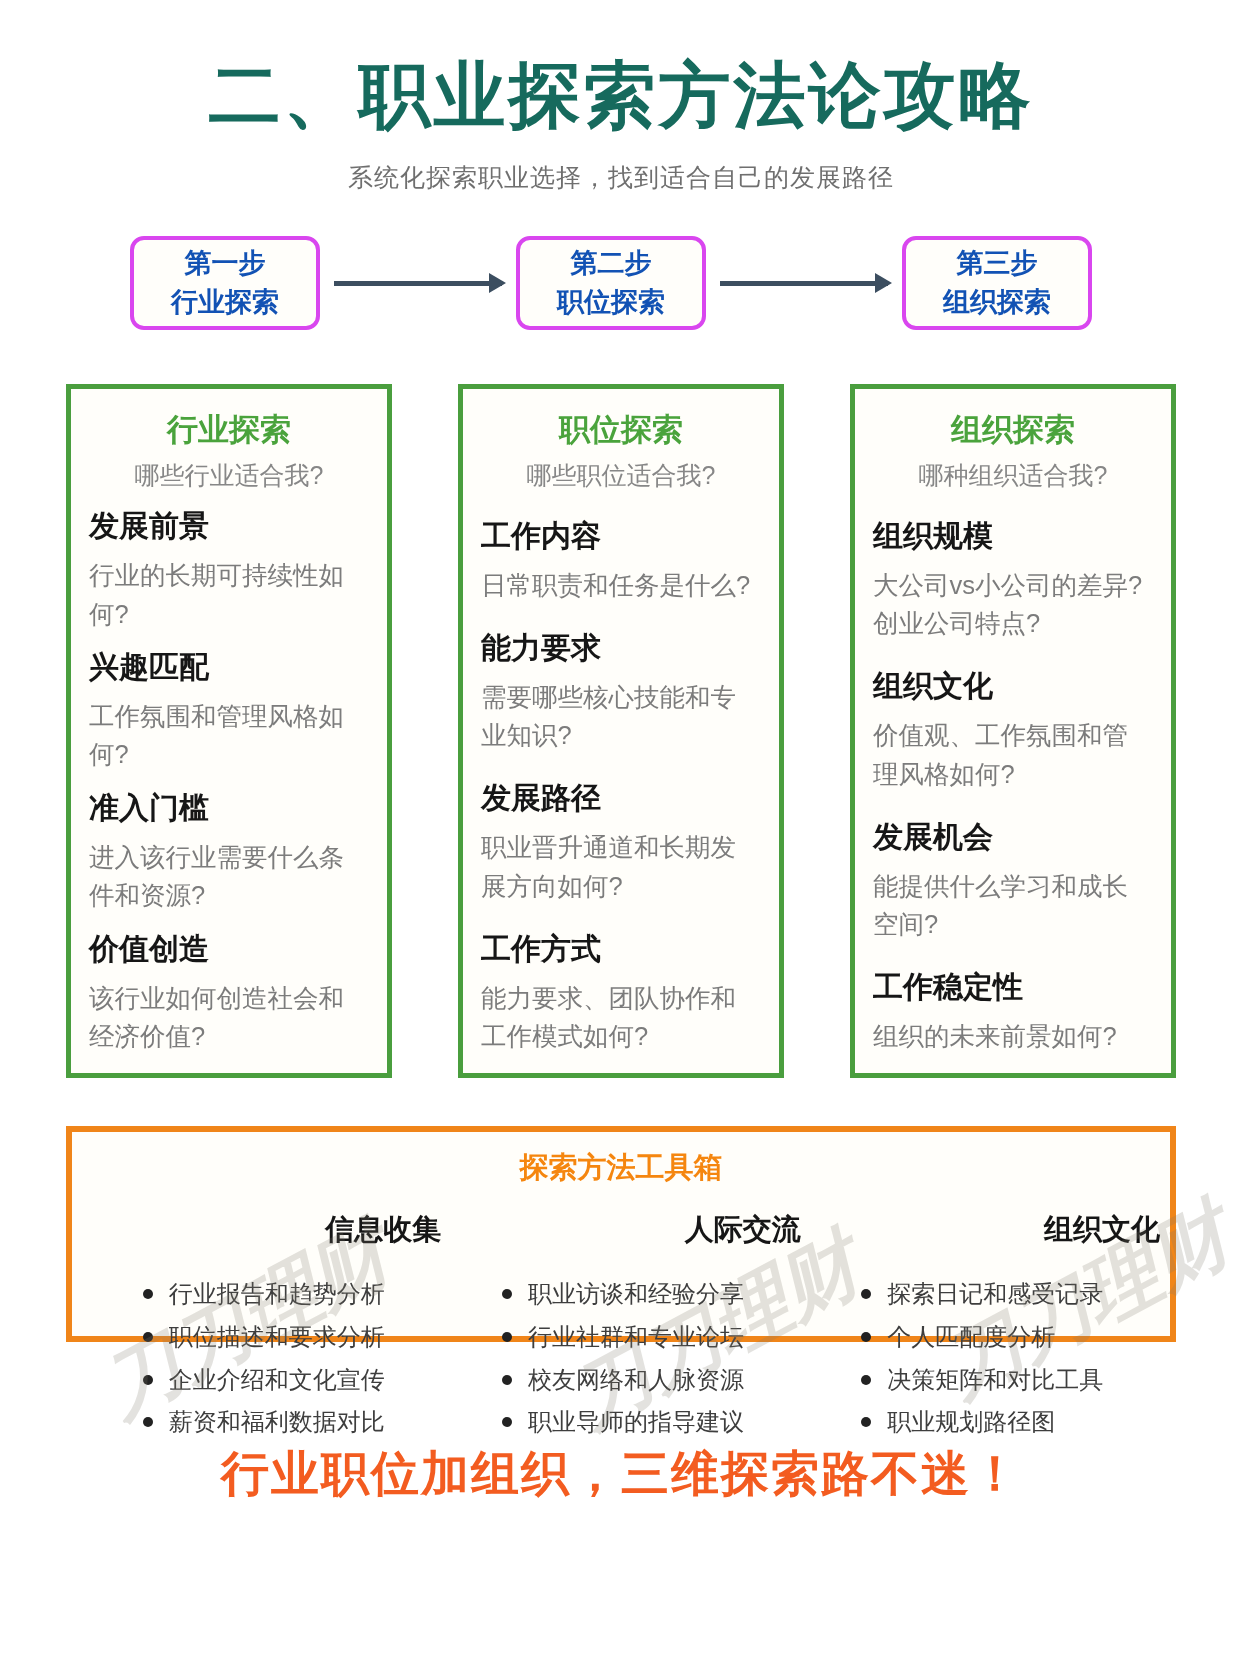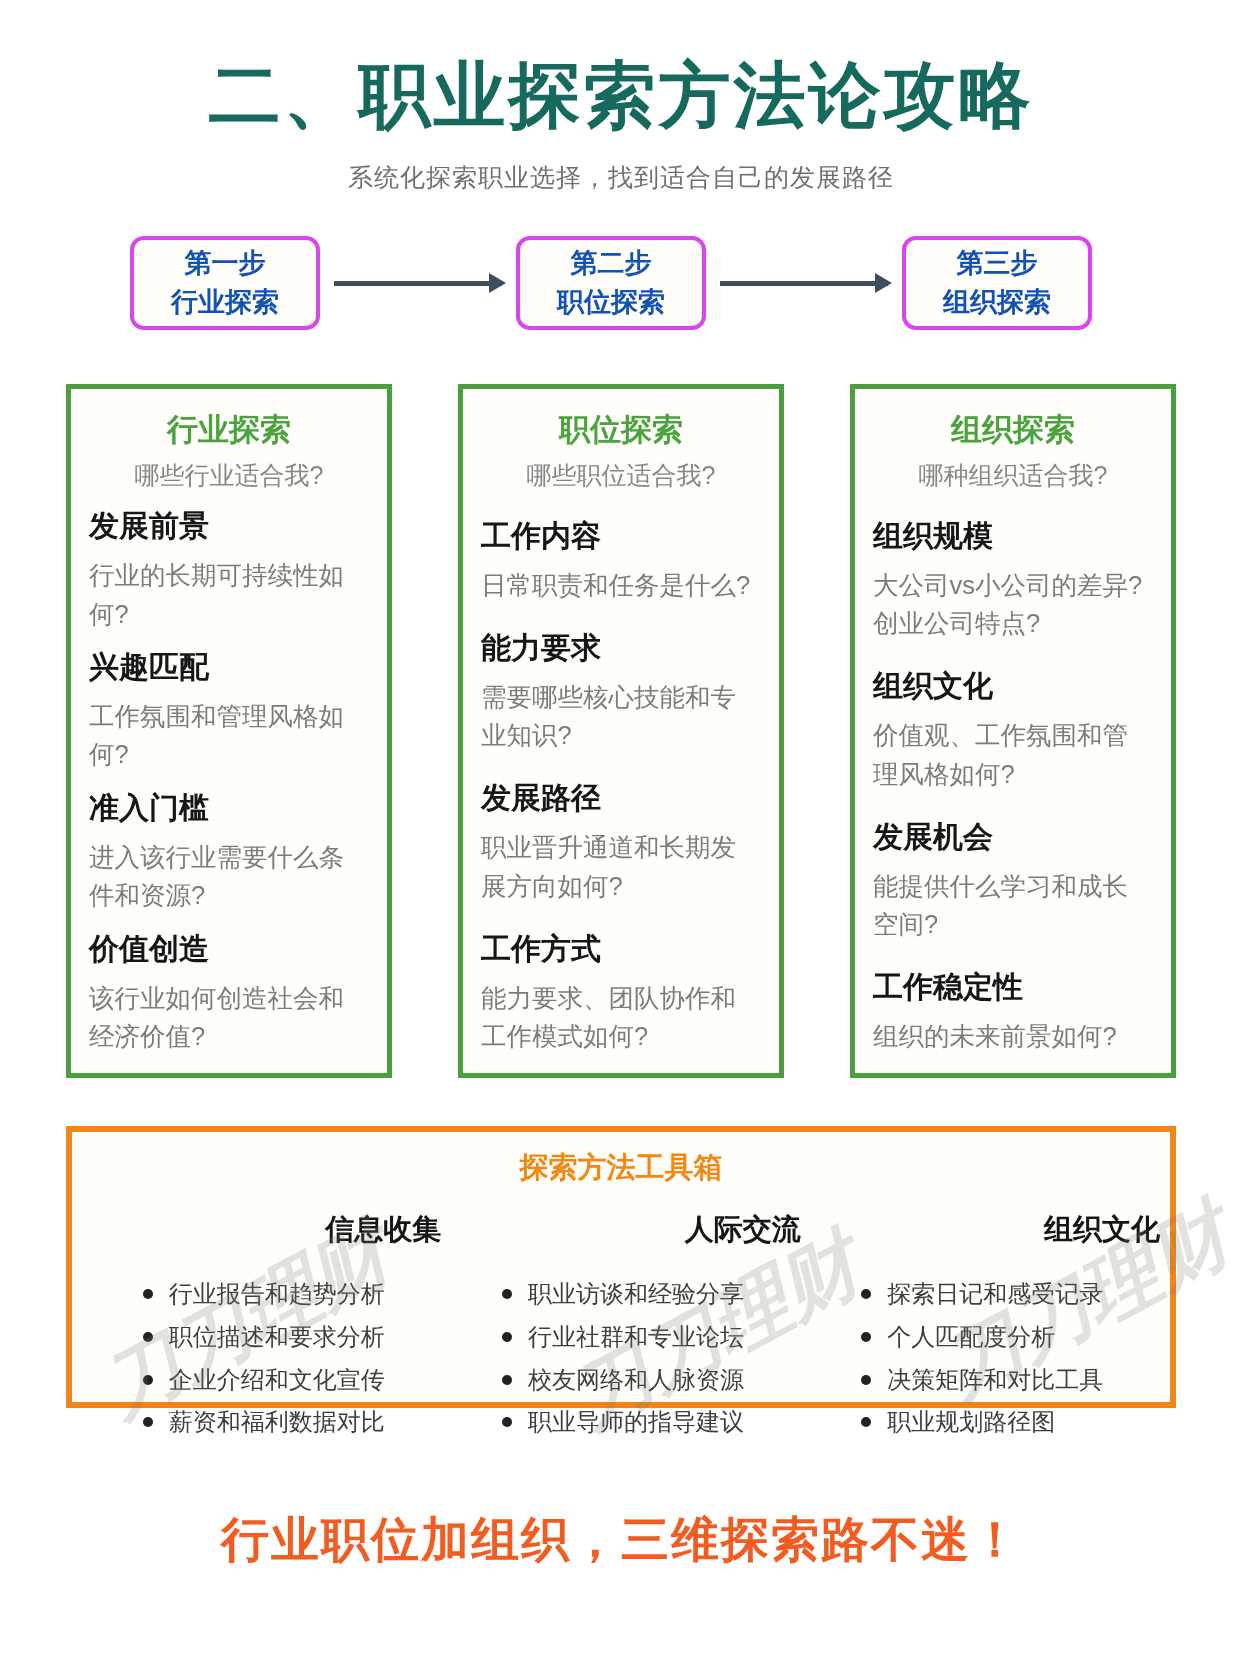--- a/index.html
+++ b/index.html
@@ -47,21 +47,21 @@
     background:#fffefa;border:5px solid #4a9e3e;
     padding:20px 18px 18px 18px;
     display:flex;flex-direction:column;justify-content:space-between;
   }
   .col-title{text-align:center;font-size:31px;font-weight:900;color:#4aa33c;}
   .col-question{text-align:center;font-size:25px;color:#878787;margin-top:8px;}
   .sec-title{font-size:30px;font-weight:900;color:#161616;}
   .sec-desc{font-size:25.5px;color:#7c7c7c;line-height:1.5;margin-top:9px;}
   
   .toolbox{
-    margin:48px 66px 0 66px;height:282px;box-sizing:border-box;
+    margin:48px 66px 0 66px;height:216px;box-sizing:border-box;
     background:#fffefa;border:6px solid #f08519;
     padding:16px 10px 8px 10px;position:relative;
   }
   .toolbox-title{text-align:center;font-size:29px;font-weight:900;color:#f5860f;}
   .groups{display:flex;margin-top:22px;}
   .group{flex:1 1 0;}
   .group-title{text-align:right;font-size:29px;font-weight:900;color:#161616;}
   .group ul{
     list-style:none;margin:23px auto 0 auto;padding:0;width:fit-content;
   }

